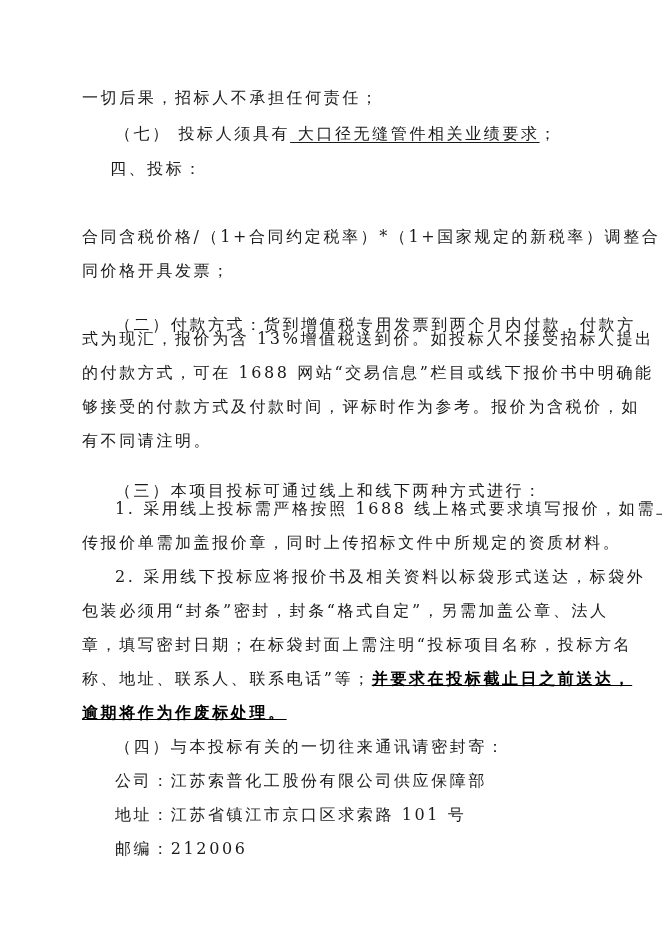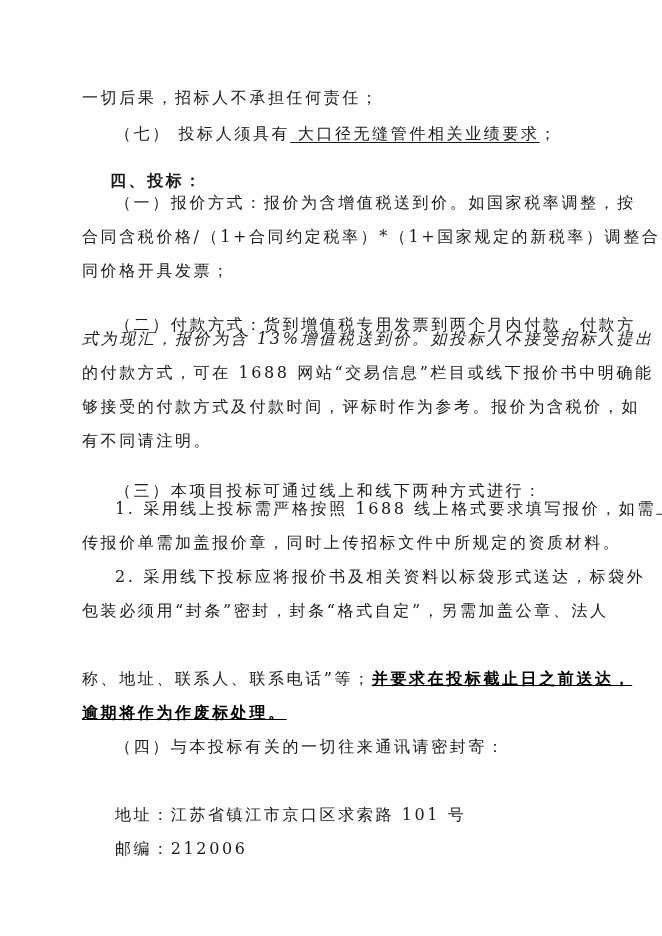--- a/index.html
+++ b/index.html
@@ -8,55 +8,56 @@
     font-family: "DejaVu Serif", "Liberation Serif", serif;
     color: #1a1a1a;
   }
   .page { position: absolute; left: 0; top: 0; width: 662px; height: 936px; }
   .line {
     position: absolute; left: 82px; width: 500px;
     font-size: 16px; line-height: 20px; white-space: nowrap;
     letter-spacing: 2.6px;
   }
   .indent { left: 115px; }
-  .bold { font-weight: bold; margin-top: 12px; }
+  .bold { font-weight: normal; }
   .ul { text-decoration: underline; text-underline-offset: 3px; }
   .dark { color: #000; font-weight: 600; text-decoration: underline; }
 </style>
 </head>
 <body>
 
 <div class="page">
 
   <div class="line" style="top:88px;">一切后果，招标人不承担任何责任；</div>
 
   <div class="line indent" style="top:124px;">
     <span>（七）  投标人须具有</span><span class="ul"> 大口径无缝管件相关业绩要求</span><span>；</span>
   </div>
 
   <div class="line bold" style="top:159px; left:110px;">四、投标：</div>
 
-  <div class="line indent" style="top:193px;">（一）报价方式：报价为含增值税送到价。如国家税率调整，按</div>
   <div class="line" style="top:227px;">合同含税价格/（1+合同约定税率）*（1+国家规定的新税率）调整合</div>
   <div class="line" style="top:261px;">同价格开具发票；</div>
 
   <div class="line indent" style="top:295px;margin-top:20px;">（二）付款方式：货到增值税专用发票到两个月内付款，付款方</div>
-  <div class="line" style="top:329px;font-style:italic;">式为现汇，报价为含 13%增值税送到价。如投标人不接受招标人提出</div>
+  <div class="line" style="top:329px;">式为现汇，报价为含 13%增值税送到价。如投标人不接受招标人提出</div>
   <div class="line" style="top:363px;">的付款方式，可在 1688 网站“交易信息”栏目或线下报价书中明确能</div>
   <div class="line" style="top:431px;">有不同请注明。</div>
   <div class="line" style="top:397px;">够接受的付款方式及付款时间，评标时作为参考。报价为含税价，如</div>
 
   <div class="line indent" style="top:481px;">（三）本项目投标可通过线上和线下两种方式进行：</div>
   <div class="line indent" style="top:499px;">1. 采用线上投标需严格按照 1688 线上格式要求填写报价，如需上</div>
   <div class="line" style="top:533px;">传报价单需加盖报价章，同时上传招标文件中所规定的资质材料。</div>
 
   <div class="line indent" style="top:567px;">2. 采用线下投标应将报价书及相关资料以标袋形式送达，标袋外</div>
   <div class="line" style="top:601px;">包装必须用“封条”密封，封条“格式自定”，另需加盖公章、法人</div>
+  <div class="line" style="top:635px;">章，填写密封日期；在标袋封面上需注明“投标项目名称，投标方名</div>
   <div class="line" style="top:669px;">
     <span>称、地址、联系人、联系电话”等；</span><span class="dark">并要求在投标截止日之前送达，</span>
   </div>
   <div class="line dark" style="top:703px;">逾期将作为作废标处理。</div>
 
   <div class="line indent" style="top:737px;">（四）与本投标有关的一切往来通讯请密封寄：</div>
+  <div class="line indent" style="top:771px;">公司：江苏索普化工股份有限公司供应保障部</div>
   <div class="line indent" style="top:805px;">地址：江苏省镇江市京口区求索路 101 号</div>
   <div class="line indent" style="top:839px;">邮编：212006</div>
 
 </div>
 
 </body></html>

